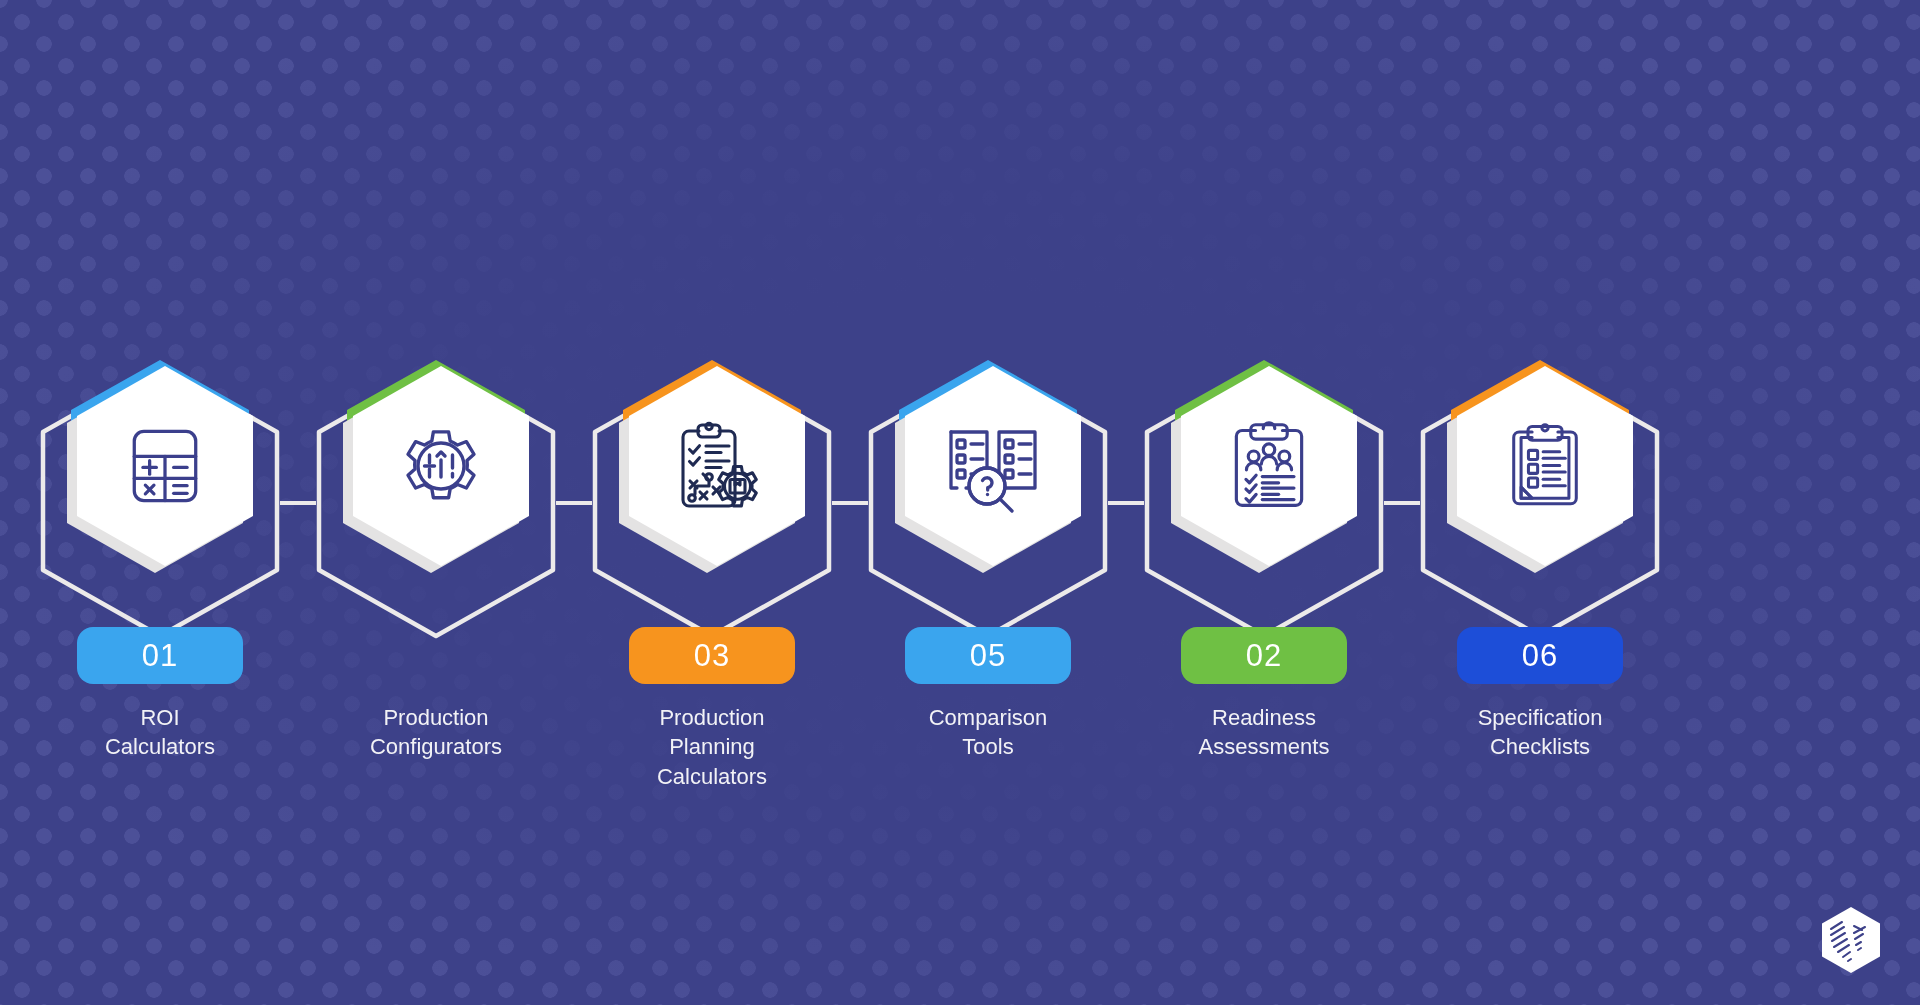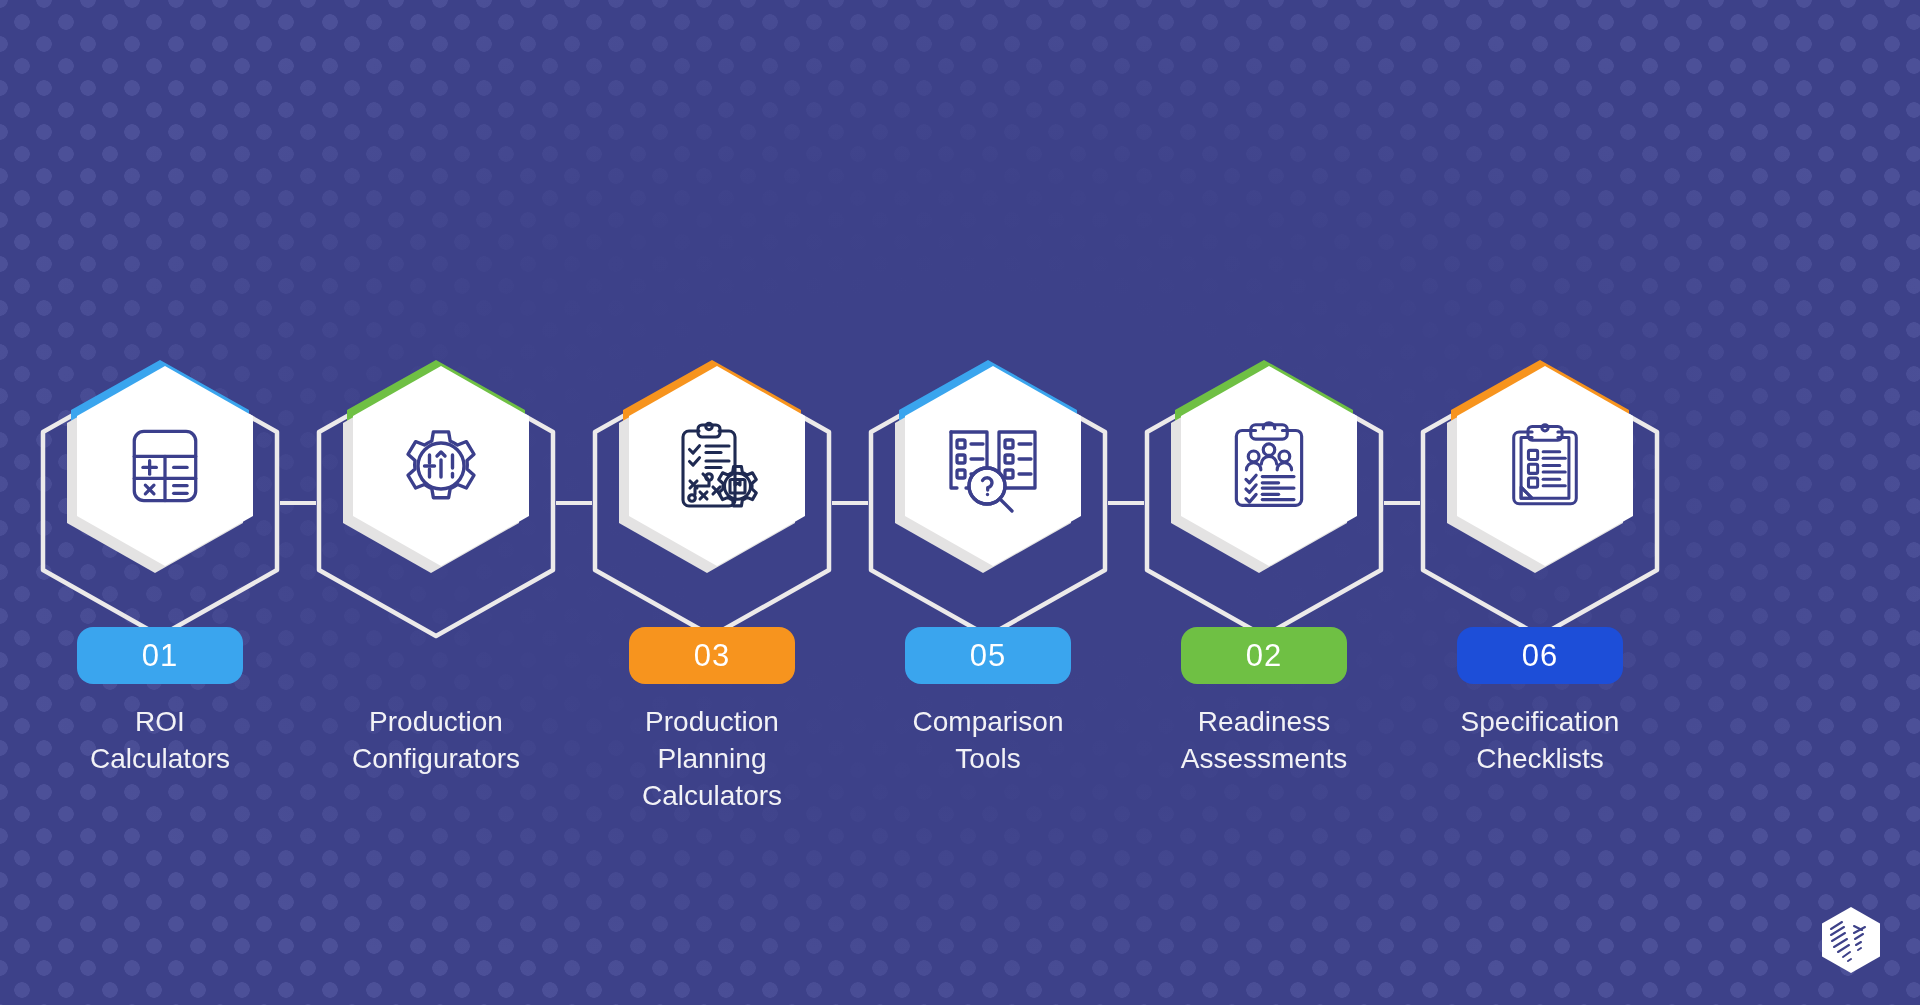--- a/index.html
+++ b/index.html
@@ -155,21 +155,21 @@
 
   
   .caption {
     position: absolute;
     left: 50%;
     transform: translateX(-50%);
     top: 343px;
     width: 260px;
     text-align: center;
     color: #f2f2f6;
-    font-size: 28px;
+    font-size: 22px;
     line-height: 1.33;
     font-weight: 300;
     font-family: "Liberation Sans", sans-serif;
     white-space: pre-line;
   }
 
   
   .logo {
     position: absolute;
     right: 36px;

